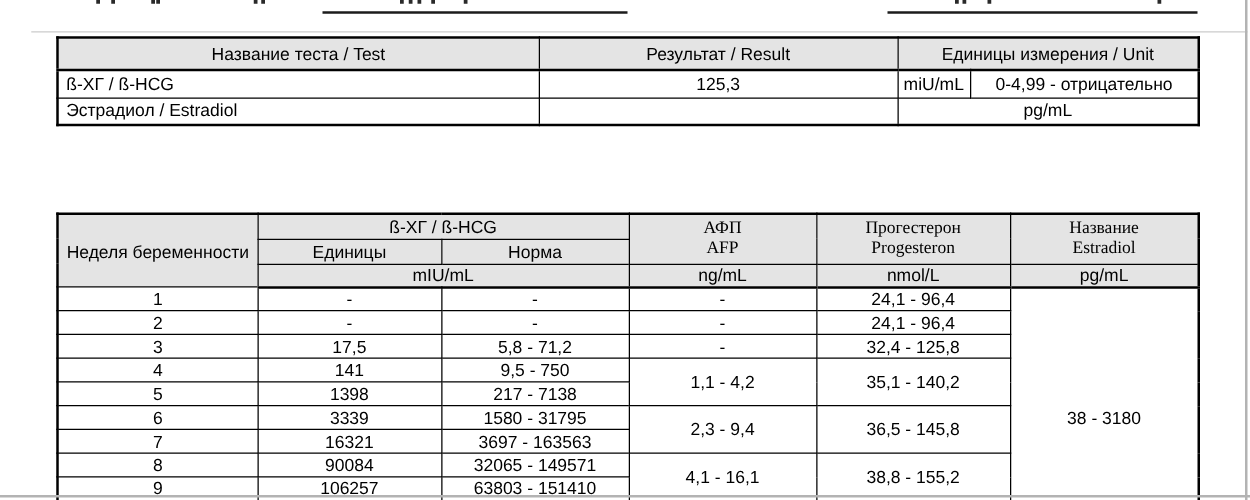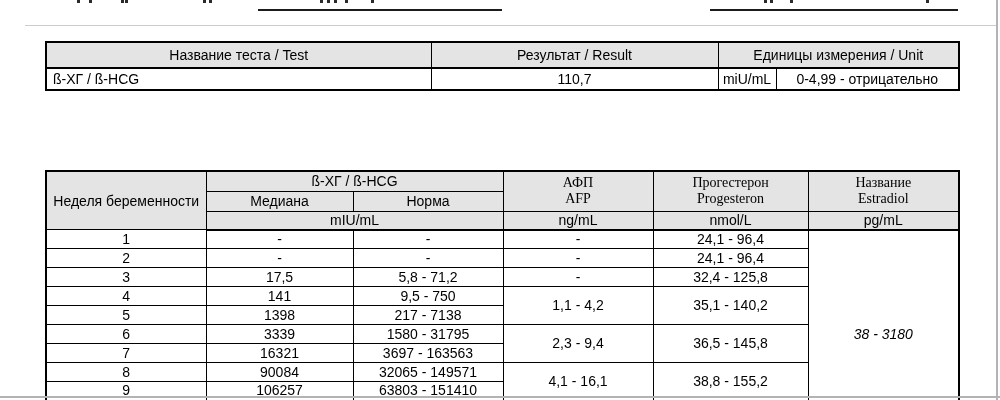--- a/index.html
+++ b/index.html
@@ -9,34 +9,34 @@
     font-family:"Liberation Sans","DejaVu Sans",sans-serif;
   }
   
   table{border-collapse:collapse;table-layout:fixed;position:absolute;
         border:2px solid var(--border,#000);}
   th,td{border:1px solid var(--border,#000);font-weight:normal;font-size:14px;
         padding:0;text-align:center;vertical-align:middle;overflow:hidden;
         white-space:nowrap;line-height:17px;}
   th{background:var(--header-bg,#e4e4e4);}
   
-  .t1{left:45px;top:41px;width:913px;}
+  .t1{left:45px;top:29px;width:913px;}
   .t1 thead th{height:24px;border-bottom:2px solid var(--border,#000);}
   .t1 tbody tr{height:22px;}
   .t1 .name{text-align:left;padding-left:6px;}
   
   .t2{left:45px;top:170px;width:913px;}
   .t2 tr.h1{height:20px;}
   .t2 tr.h2{height:20px;}
   .t2 tr.h3{height:17px;}
   .t2 tr.h3 th{border-bottom:2px solid var(--border,#000);}
   .t2 tbody tr{height:19px;}
   .t2 .wrap{white-space:normal;line-height:16px;}
   .t2 .ln{display:block;line-height:16px;font-family:Liberation Serif, serif;}
-  .t2 .estr-cell{padding-top:38px;font-style:italic;}
+  .t2 .estr-cell{padding-top:38px;}
   
   .mk{position:absolute;top:0;width:3px;height:3px;background:#2a2a2a;}
   .ul{position:absolute;top:9px;height:2px;background:#1c1c1c;}
   .hairline{position:absolute;left:25px;top:25px;width:973px;height:1px;background:#cccccc;}
   
   .edge-right{position:absolute;left:996px;top:0;width:2px;height:400px;
               background:var(--page-edge,#b3b3b3);z-index:5;}
   .edge-bottom{position:absolute;left:0;top:396px;width:1000px;height:2px;
                background:var(--page-edge,#b3b3b3);z-index:5;}
 </style>
@@ -74,23 +74,28 @@
   <thead>
     <tr>
       <th>Название теста / Test</th>
       <th>Результат / Result</th>
       <th colspan="2">Единицы измерения / Unit</th>
     </tr>
   </thead>
   <tbody>
     <tr>
       <td class="name">ß-ХГ / ß-HCG</td>
-      <td>110,7</td>
+      <td>125,3</td>
       <td>miU/mL</td>
       <td>0-4,99 - отрицательно</td>
+    </tr>
+    <tr>
+      <td class="name">Эстрадиол / Estradiol</td>
+      <td></td>
+      <td colspan="2">pg/mL</td>
     </tr>
   </tbody>
 </table>
 
 <table class="t2">
   <colgroup>
       <col style="width:160px">
       <col style="width:147px">
       <col style="width:150px">
       <col style="width:150px">
@@ -108,21 +113,21 @@
       <th rowspan="2">
         <span class="ln">Прогестерон</span>
         <span class="ln">Progesteron</span>
       </th>
       <th rowspan="2">
         <span class="ln">Название</span>
         <span class="ln">Estradiol</span>
       </th>
     </tr>
     <tr class="h2">
-      <th>Медиана</th>
+      <th>Единицы</th>
       <th>Норма</th>
     </tr>
     <tr class="h3">
       <th colspan="2">mIU/mL</th>
       <th>ng/mL</th>
       <th>nmol/L</th>
       <th>pg/mL</th>
     </tr>
   </thead>
   <tbody>

